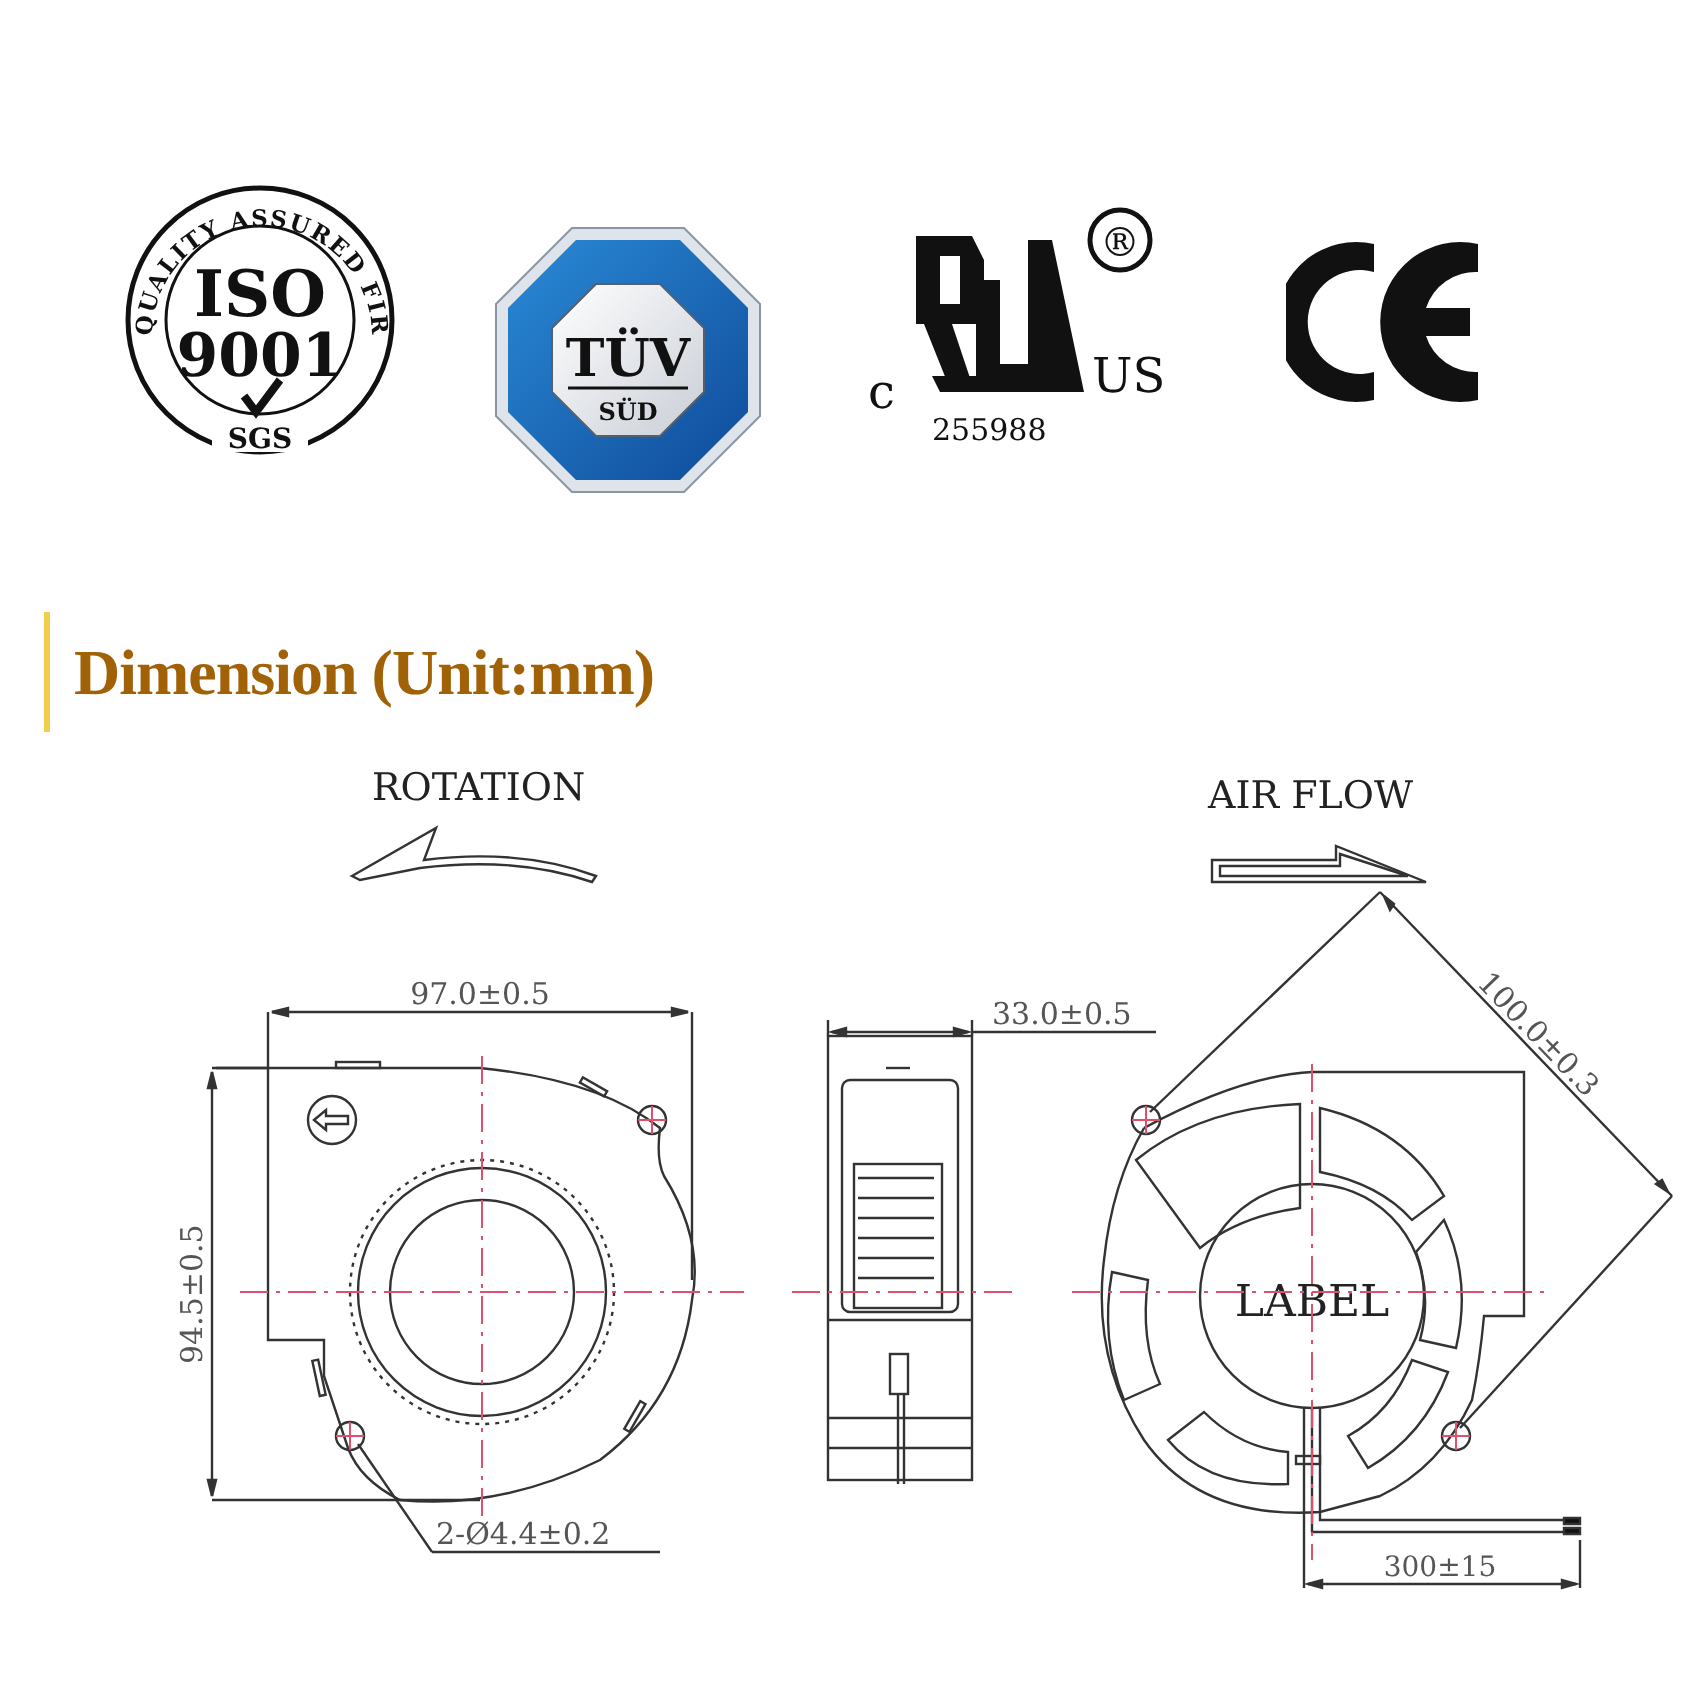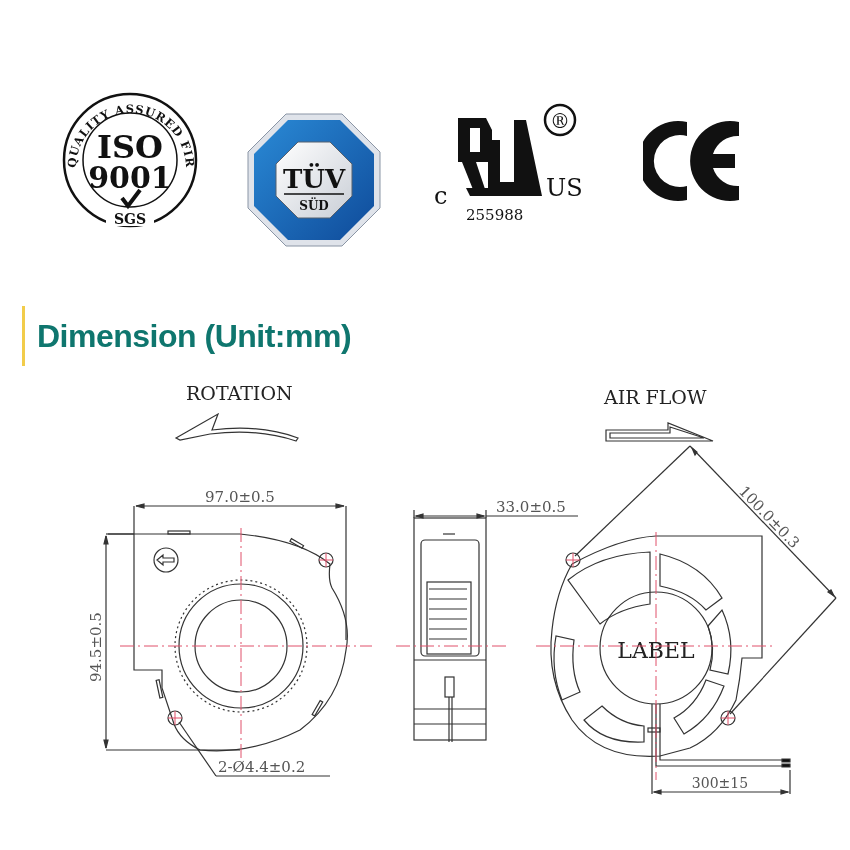--- a/index.html
+++ b/index.html
@@ -2,21 +2,21 @@
 <html><head>
 <meta charset="utf-8">
 <style>
   html, body { margin: 0; padding: 0; background: #ffffff; }
   body { width: 850px; height: 850px; position: relative; overflow: hidden; font-family: "DejaVu Sans", sans-serif; }
   .abs { position: absolute; }
   .cert-row svg { display: block; }
   .heading { position: absolute; left: 8px; top: 305px; height: 62px; display: flex; align-items: center; }
   .heading .cn { font-family: "DejaVu Sans", sans-serif; font-size: 36px; font-weight: bold; color: #2b16d6; letter-spacing: 1px; }
   .heading .bar { width: 3px; height: 60px; background: #f2cc4a; margin: 0 12px 0 14px; }
-  .heading .en { font-family: Liberation Sans, sans-serif; font-size: 32px; font-weight: bold; color: #0f766e; letter-spacing: -0.5px; }
+  .heading .en { font-family: Liberation Serif, serif; font-size: 32px; font-weight: bold; color: #a16207; letter-spacing: -0.5px; }
   svg text { font-family: "DejaVu Serif", serif; }
 </style>
 </head>
 <body>
 
 <div class="cert-row">
 
   <div class="abs" style="left:58px;top:88px;width:145px;height:145px;">
     <svg width="145" height="145" viewBox="0 0 145 145">
       <defs>

